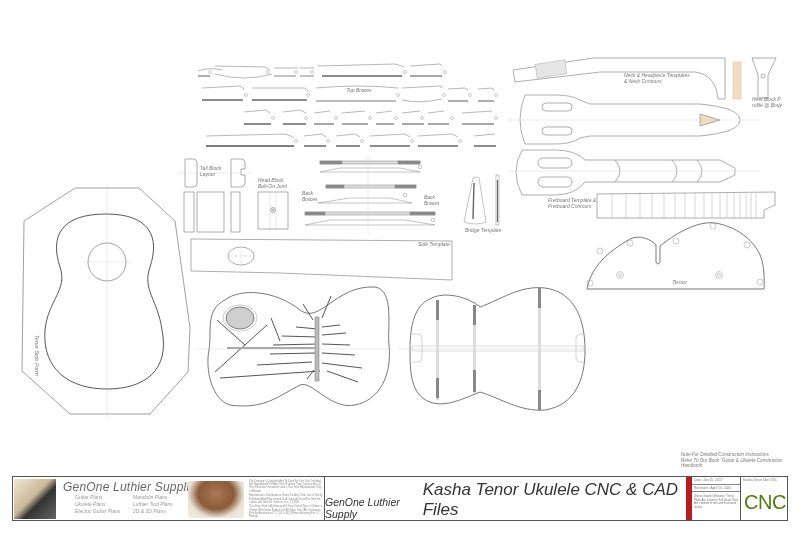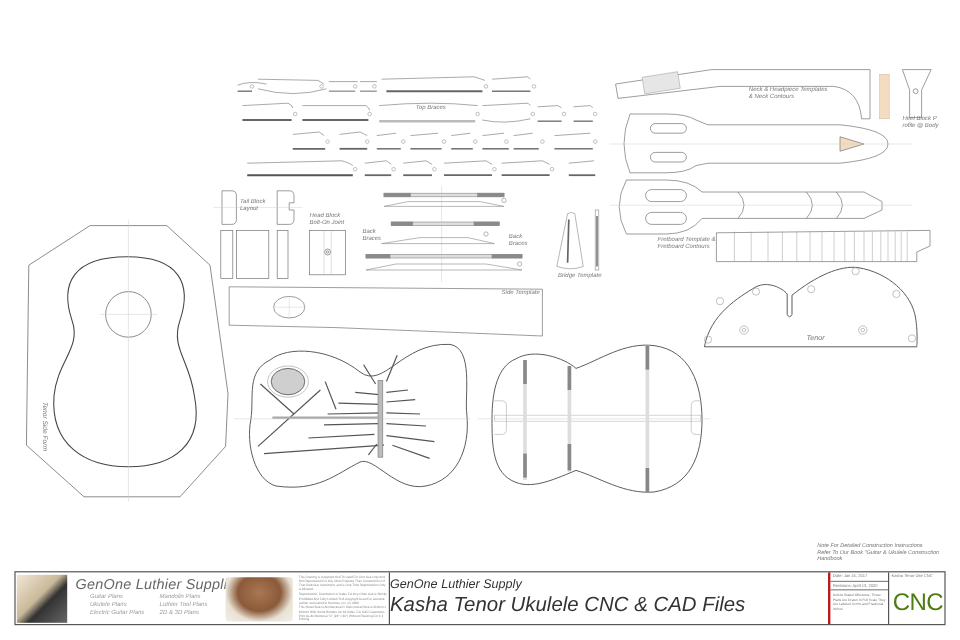--- a/index.html
+++ b/index.html
@@ -9,21 +9,21 @@
   .lbl { position:absolute; font-style:italic; font-size:5px; color:#777; line-height:1.15; white-space:nowrap; }
   .note { position:absolute; left:681px; top:452px; font-style:italic; font-size:4.6px; color:#777; line-height:1.25; }
   
   .tb { position:absolute; left:12px; top:476px; width:776px; height:45px; border:1px solid #555; display:flex; box-sizing:border-box; background:#fff; }
   .tb-ad { width:311px; height:43px; display:flex; border-right:1px solid #555; position:relative; overflow:hidden; }
   .ad-photo1 { position:absolute; left:1px; top:2px; width:42px; height:40px; background:linear-gradient(135deg,#f2e7d5 0%,#c9b99a 45%,#333 60%,#666 100%); }
   .ad-brand { position:absolute; left:50px; top:3px; font-size:12px; font-style:italic; color:#666; letter-spacing:0.2px; }
   .ad-links { position:absolute; left:62px; top:17px; display:grid; grid-template-columns:58px 60px; column-gap:0; row-gap:0; font-size:5px; font-style:italic; color:#9a9a9a; line-height:7px; }
   .ad-photo2 { position:absolute; left:175px; top:4px; width:56px; height:37px; background:radial-gradient(ellipse at 50% 35%,#a97752 0%,#8b5a3a 45%,#e9e2d4 70%,#f3efe7 100%); border-radius:3px; }
   .ad-legal { position:absolute; left:236px; top:3px; width:74px; font-size:2.6px; color:#888; line-height:3.2px; }
-  .tb-title { flex:1; border-right:2px solid #b91c1c; display:flex; flex-direction:column; align-items:flex-start; justify-content:center; }
+  .tb-title { flex:1; border-right:6px solid #b91c1c; display:flex; flex-direction:row; align-items:flex-end; justify-content:center; }
   .tb-sup { font-style:italic; font-size:10.5px; color:#333; margin-top:-2px; }
   .tb-main { font-style:italic; font-size:17px; color:#333; margin-top:1px; }
   .tb-meta { width:48px; border-right:1px solid #555; position:relative; }
   .tb-meta .cell { font-size:3.4px; color:#777; padding:1px 2px; border-bottom:1px solid #888; line-height:4.5px; }
   .tb-meta .small { font-size:2.8px; line-height:3.5px; border-bottom:none; padding-top:3px; }
   .tb-code { width:46px; position:relative; }
   .tb-code .name { font-size:3.4px; color:#777; padding:1px 2px; }
   .tb-code .big { position:absolute; left:3px; top:14px; font-size:20px; color:#4d7c0f; letter-spacing:-0.5px; }
 </style>
 </head>

